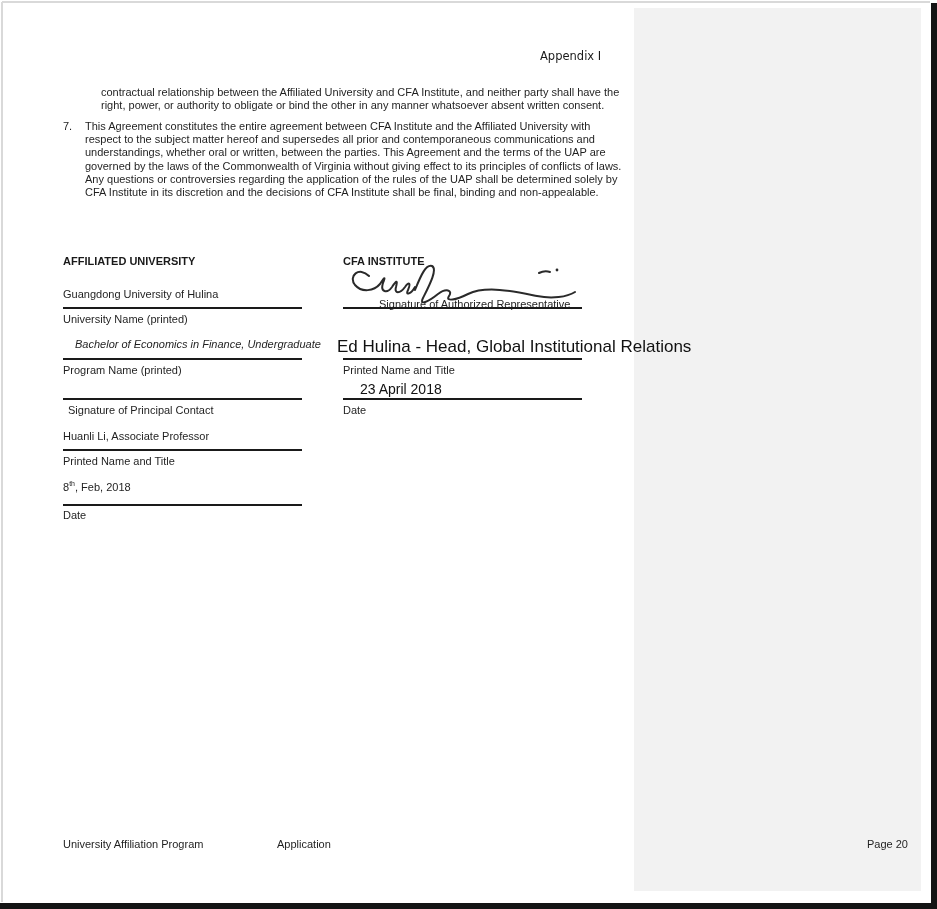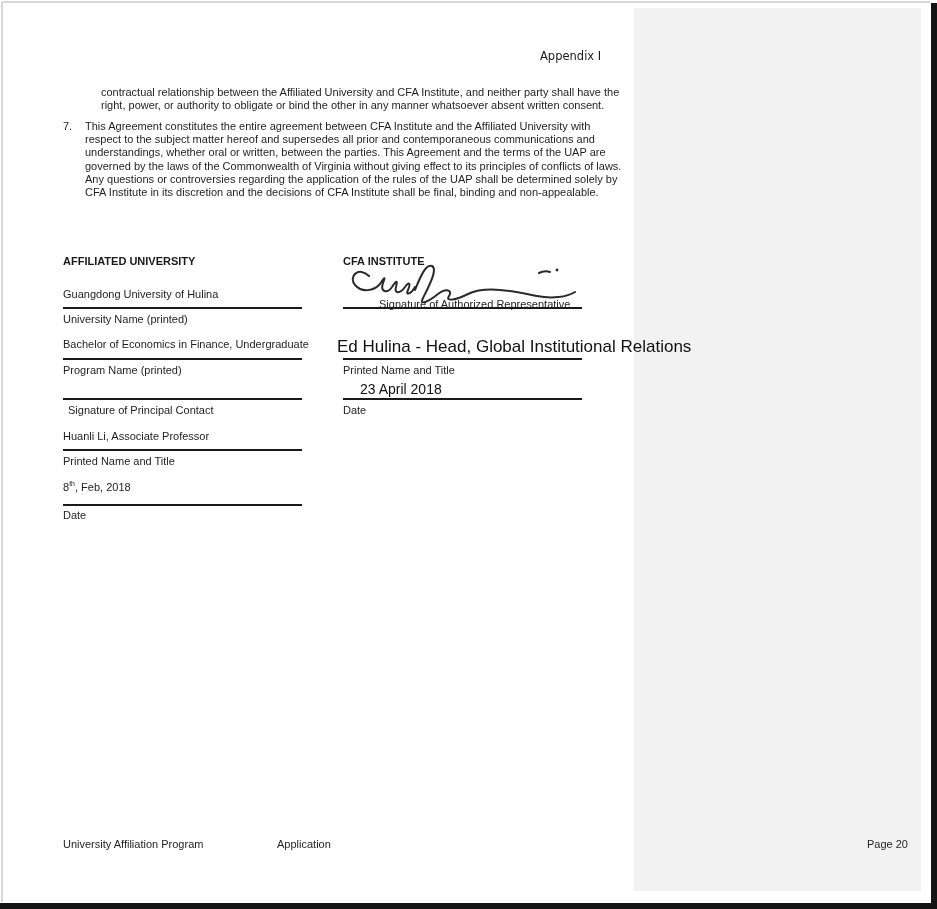--- a/index.html
+++ b/index.html
@@ -47,21 +47,21 @@
 
 <div class="abs content bodytext item-num">7.</div>
 <div class="abs content bodytext item-text">This Agreement constitutes the entire agreement between CFA Institute and the Affiliated University with respect to the subject matter hereof and supersedes all prior and contemporaneous communications and understandings, whether oral or written, between the parties. This Agreement and the terms of the UAP are governed by the laws of the Commonwealth of Virginia without giving effect to its principles of conflicts of laws.  Any questions or controversies regarding the application of the rules of the UAP shall be determined solely by CFA Institute in its discretion and the decisions of CFA Institute shall be final, binding and non-appealable.</div>
 
 <div class="abs content sig-heading" style="left:63px;top:255px;">AFFILIATED UNIVERSITY</div>
 
 <div class="abs content small" style="left:63px;top:288px;">Guangdong University of Hulina</div>
 <div class="abs content rule rule-l" style="top:307px;"></div>
 <div class="abs content small" style="left:63px;top:313px;">University Name (printed)</div>
 
-<div class="abs content small" style="left:63px;top:338px;">Bachelor of Economics in Finance, Undergraduate</div>
+<div class="abs content small" style="left:75px;top:338px;font-style:italic;">Bachelor of Economics in Finance, Undergraduate</div>
 <div class="abs content rule rule-l" style="top:358px;"></div>
 <div class="abs content small" style="left:63px;top:364px;">Program Name (printed)</div>
 
 <div class="abs content rule rule-l" style="top:398px;"></div>
 <div class="abs content small" style="left:68px;top:404px;">Signature of Principal Contact</div>
 
 <div class="abs content small" style="left:63px;top:430px;">Huanli Li, Associate Professor</div>
 <div class="abs content rule rule-l" style="top:449px;"></div>
 <div class="abs content small" style="left:63px;top:455px;">Printed Name and Title</div>
 

